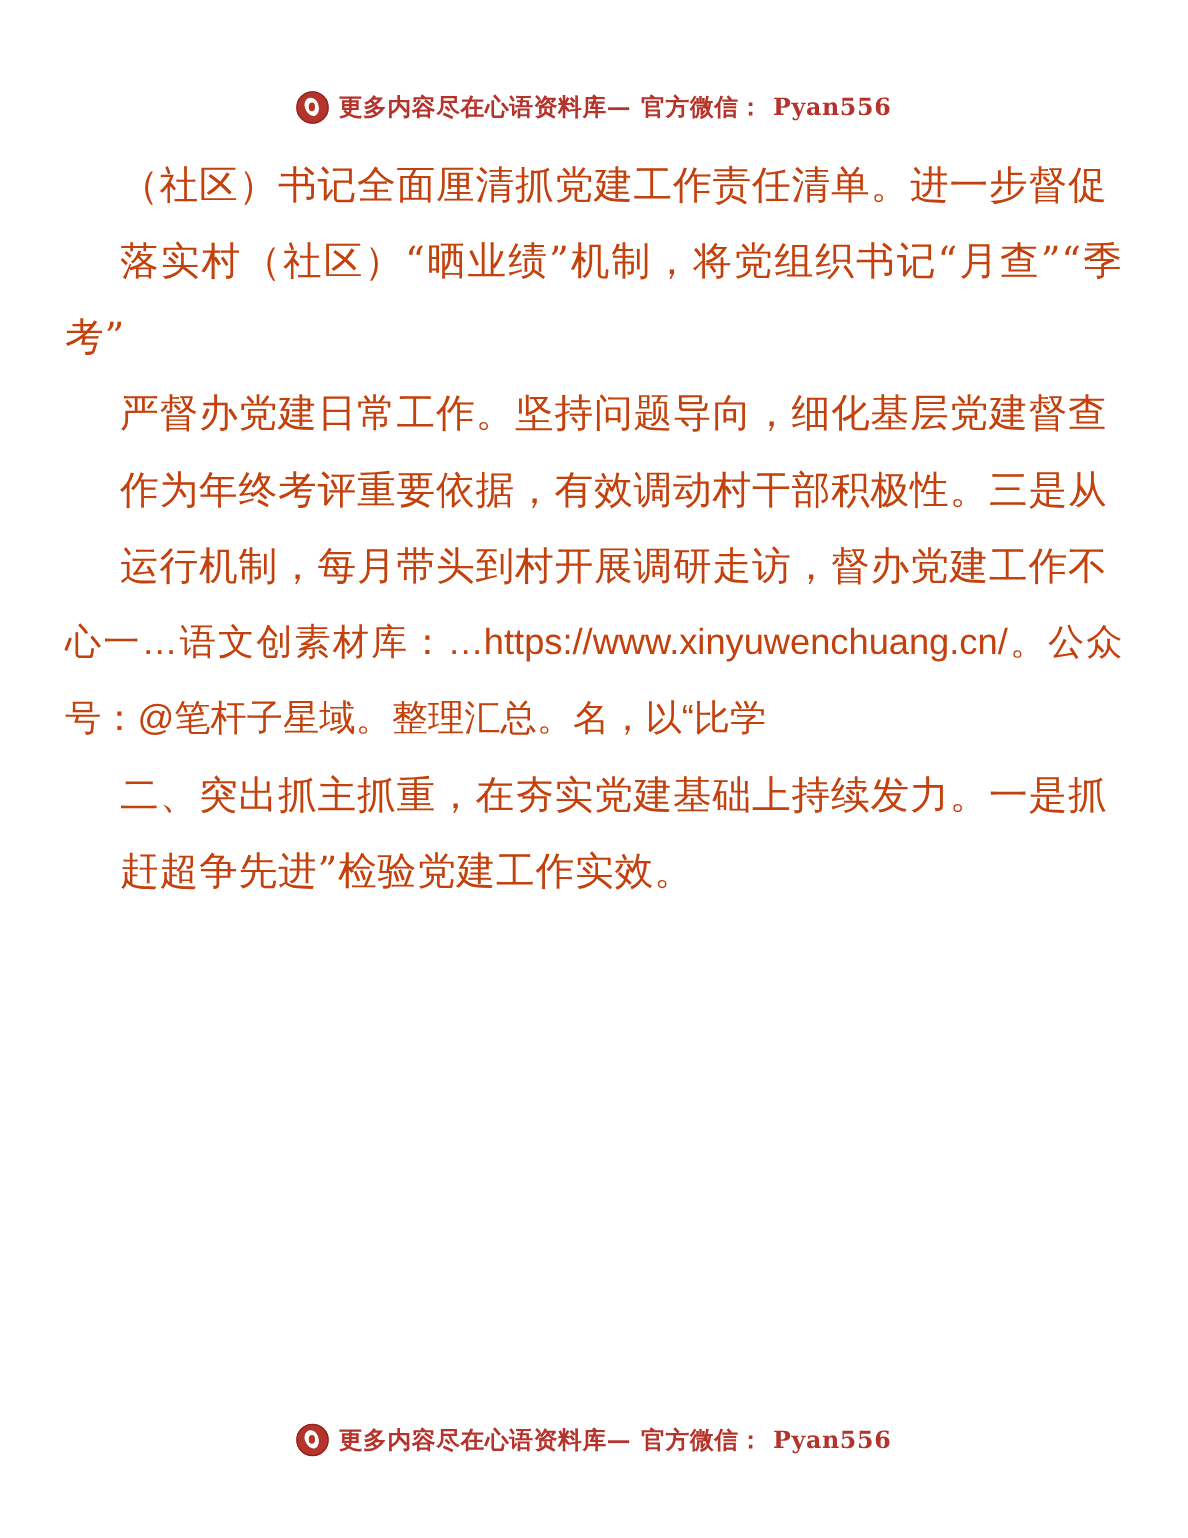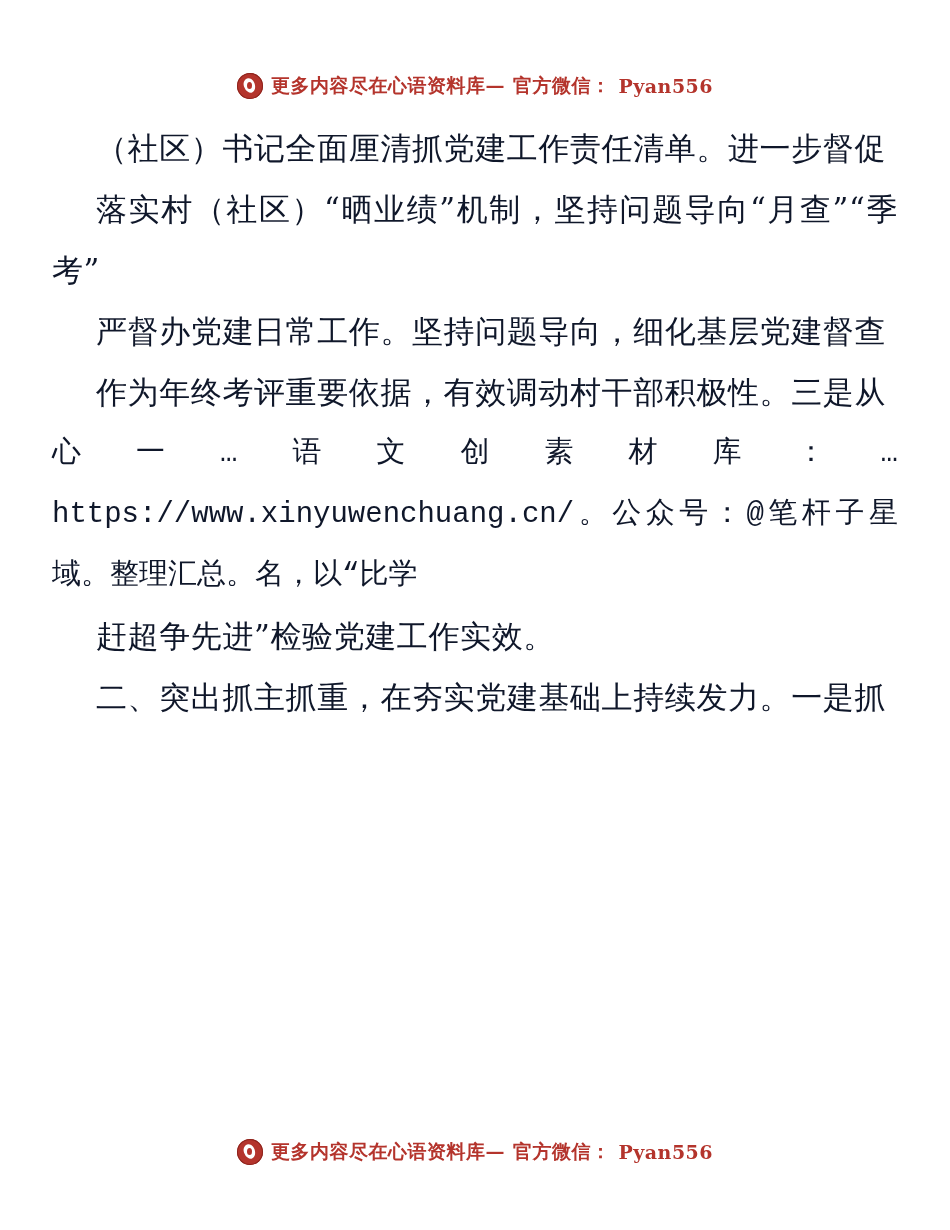--- a/index.html
+++ b/index.html
@@ -83,56 +83,57 @@
   
   .doc-body {
     position: absolute;
     left: 52px;
     top: 118px;
     width: 846px;
   }
   .para {
     font-size: 31px;
     line-height: 61px;
-    color: #0f172a;
+    color: #c2410c;
     letter-spacing: 0.6px;
     text-align: justify;
     text-justify: inter-ideograph;
     margin: 0;
     font-family: "DejaVu Serif", "Liberation Serif", serif;
   }
   .indent {
     text-indent: 44px;
   }
   .mono-ish {
-    font-family: Liberation Mono, monospace;
+    font-family: Liberation Sans, sans-serif;
     font-size: 29px;
     letter-spacing: 0;
   }
 </style>
 </head>
 <body>
 
 <div class="page">
 
   <div class="watermark watermark-top">
     <span class="wm-logo"></span>
     <span class="wm-text">更多内容尽在心语资料库—</span>
     <span class="wm-text">官方微信：</span>
     <span class="wm-text">Pyan556</span>
   </div>
 
   <div class="doc-body">
     <p class="para indent">（社区）书记全面厘清抓党建工作责任清单。进一步督促</p>
-    <p class="para indent">落实村（社区）“晒业绩”机制，坚持问题导向“月查”“季考”</p>
+    <p class="para indent">落实村（社区）“晒业绩”机制，将党组织书记“月查”“季考”</p>
     <p class="para indent">严督办党建日常工作。坚持问题导向，细化基层党建督查</p>
     <p class="para indent">作为年终考评重要依据，有效调动村干部积极性。三是从</p>
+    <p class="para indent">运行机制，每月带头到村开展调研走访，督办党建工作不</p>
     <p class="para mono-ish">心一…语文创素材库：…https://www.xinyuwenchuang.cn/。公众号：@笔杆子星域。整理汇总。名，以“比学</p>
+    <p class="para indent">二、突出抓主抓重，在夯实党建基础上持续发力。一是抓</p>
     <p class="para indent">赶超争先进”检验党建工作实效。</p>
-    <p class="para indent">二、突出抓主抓重，在夯实党建基础上持续发力。一是抓</p>
   </div>
 
   <div class="watermark watermark-bottom">
     <span class="wm-logo"></span>
     <span class="wm-text">更多内容尽在心语资料库—</span>
     <span class="wm-text">官方微信：</span>
     <span class="wm-text">Pyan556</span>
   </div>
 
 </div>

